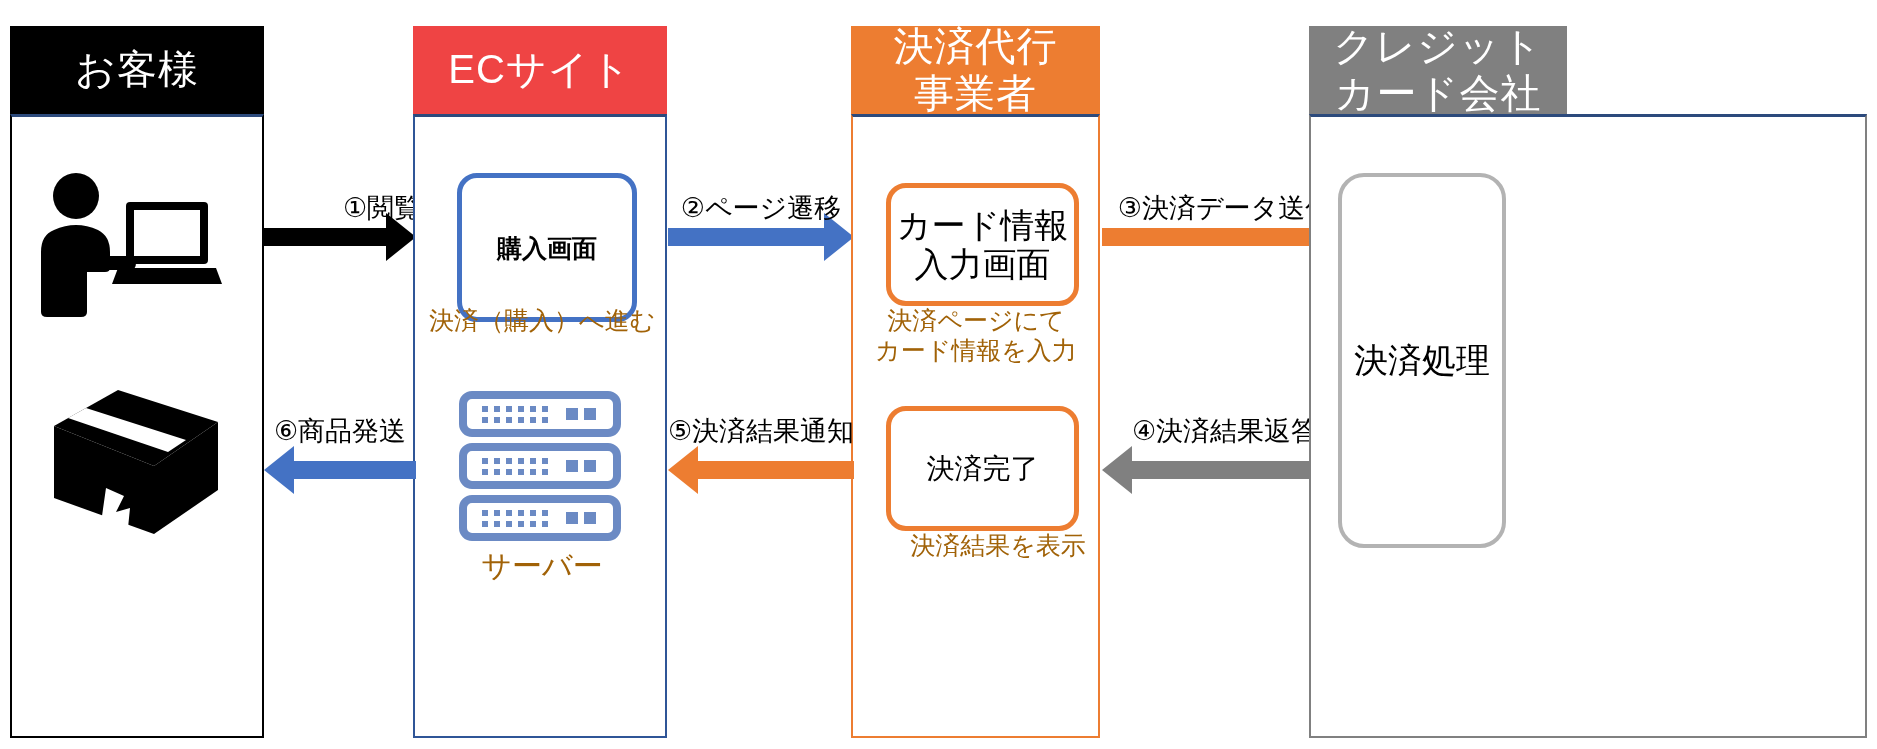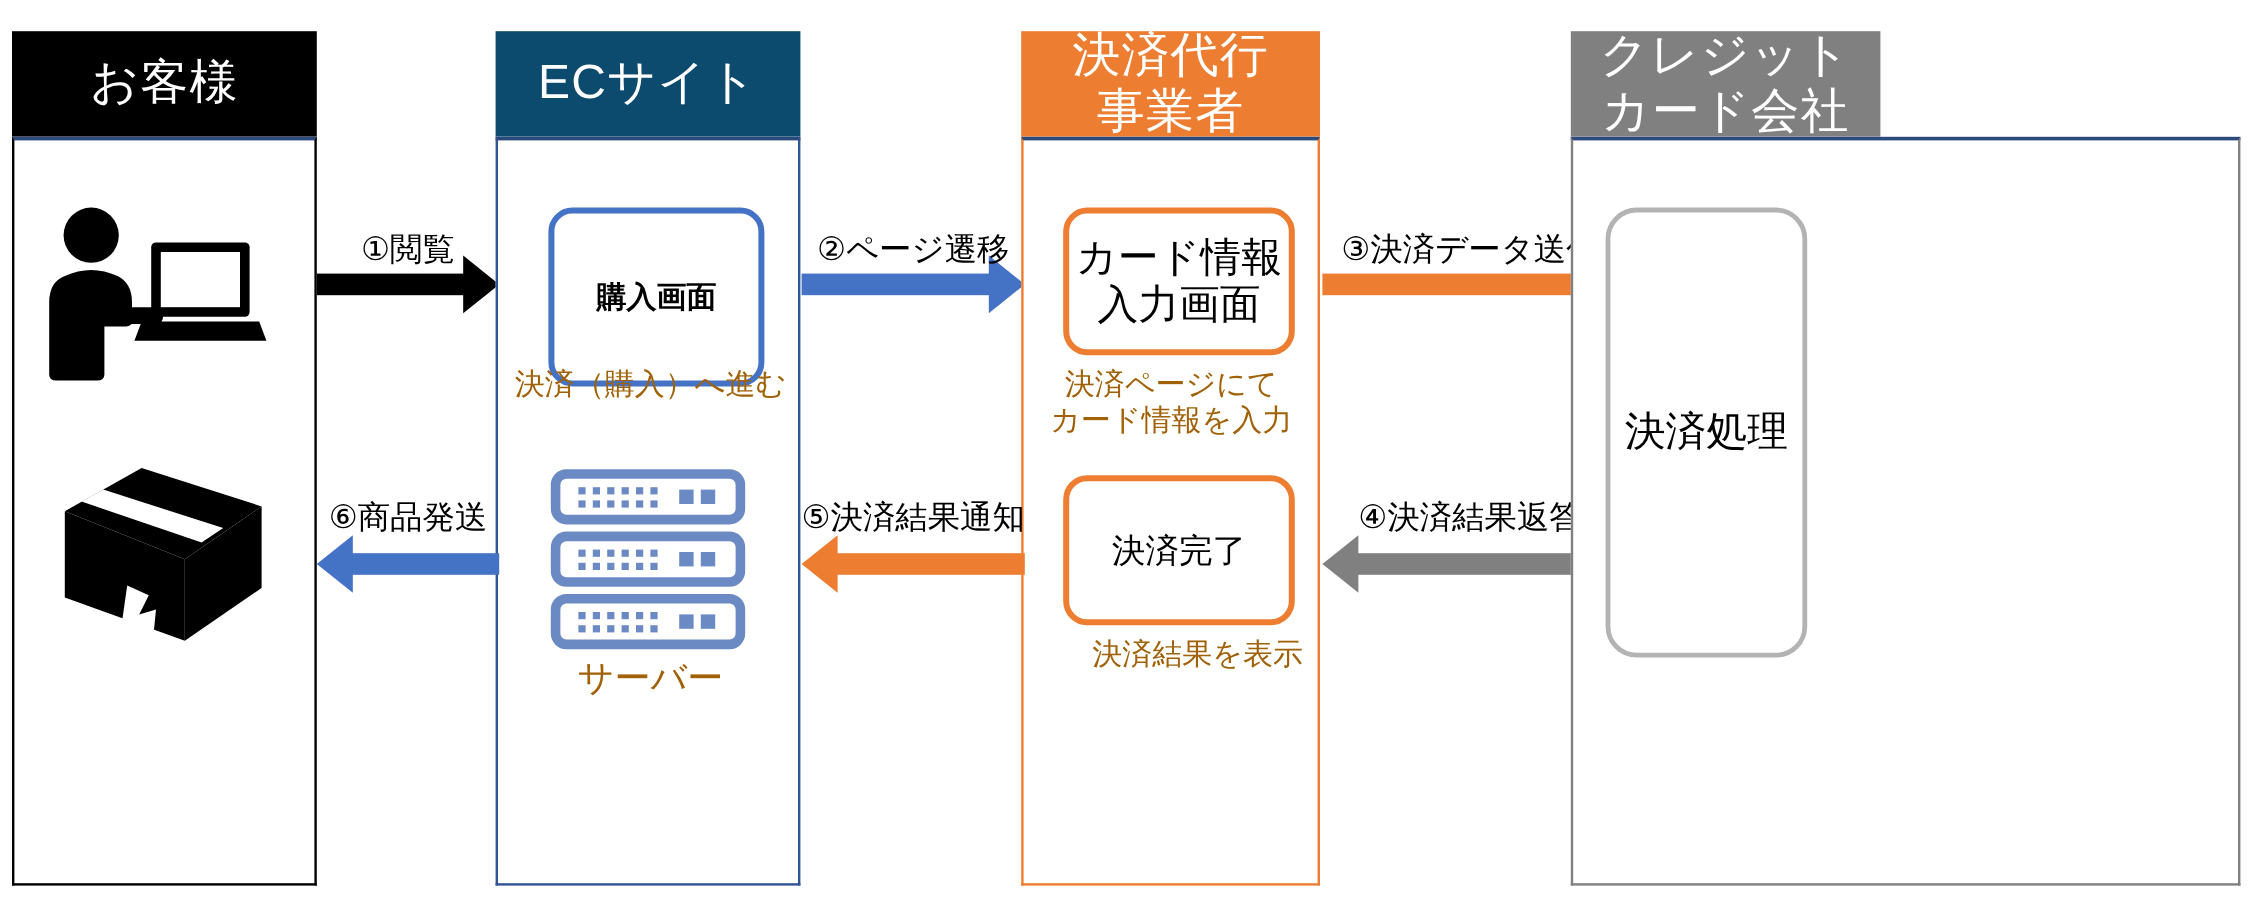--- a/index.html
+++ b/index.html
@@ -28,41 +28,41 @@
     position:absolute;left:0;right:0;bottom:0;
     background:#ffffff;box-sizing:border-box;
   }
 
   
   #lane-customer{left:10px;width:254px;}
   #lane-customer .lane-head{height:88px;background:#000000;}
   #lane-customer .lane-body{top:88px;border:2px solid #000000;border-top:3px solid #2c4a7c;}
 
   #lane-ec{left:413px;width:254px;}
-  #lane-ec .lane-head{height:88px;background:#0c4a6e;}
+  #lane-ec .lane-head{height:88px;background:#ef4444;}
   #lane-ec .lane-body{top:88px;border:2px solid #2f5597;border-top:3px solid #2c4a7c;}
 
   #lane-gateway{left:851px;width:249px;}
   #lane-gateway .lane-head{height:88px;background:#ed7d31;}
   #lane-gateway .lane-body{top:88px;border:2px solid #ed7d31;border-top:3px solid #2c4a7c;}
 
   
   #lane-card-ext{position:absolute;left:1309px;top:26px;width:558px;height:712px;}
   #lane-card-ext .lane-head{height:88px;background:#808080;}
   #lane-card-ext .lane-body{top:88px;bottom:0;border:2px solid #808080;border-top:3px solid #2c4a7c;}
 
   
   .rbox{
     position:absolute;box-sizing:border-box;
     display:flex;align-items:center;justify-content:center;
     text-align:center;background:#ffffff;line-height:1.12;
     border-radius:20px;
   }
   .rbox.blue{border:5px solid #4472c4;}
-  .rbox.orange{border:5px solid #ed7d31;}
+  .rbox.orange{border:5px solid #ed7d31;margin-top:10px;}
   .rbox.gray{border:4px solid #b3b3b3;border-radius:26px;}
 
   .caption{
     position:absolute;text-align:center;line-height:1.18;
     font-size:25px;color:#a16207;
   }
 
   
   .arrow{position:absolute;height:0;}
   .arrow .shaft{position:absolute;top:50%;transform:translateY(-50%);height:18px;}
@@ -116,21 +116,21 @@
     <path d="M8 44 L108 84 L108 152 L8 116 Z" fill="#000"></path>
     <path d="M108 84 L172 40 L172 108 L108 152 Z" fill="#000"></path>
     <path d="M40 26 L140 58 L122 70 L22 36 Z" fill="#fff"></path>
     <path d="M60 106 L78 114 L70 130 L84 126 L82 146 L56 134 Z" fill="#fff"></path>
   </svg>
 
   <div class="arrow right a-black" style="left:264px;top:237px;width:152px;">
     <div class="shaft" style="width:124px;"></div>
     <div class="head"></div>
   </div>
-  <div class="arrow-label" style="left:264px;top:190px;width:152px;">①閲覧</div>
+  <div class="arrow-label" style="left:264px;top:190px;width:152px;padding-left:42px;">①閲覧</div>
 
   <div class="lane" id="lane-ec">
     <div class="lane-head">
       <span>ECサイト</span>
     </div>
     <div class="lane-body"></div>
   </div>
 
   <div class="rbox blue" style="left:457px;top:173px;width:180px;height:149px;font-size:25px;font-weight:bold;">
     <span>購入画面</span>

